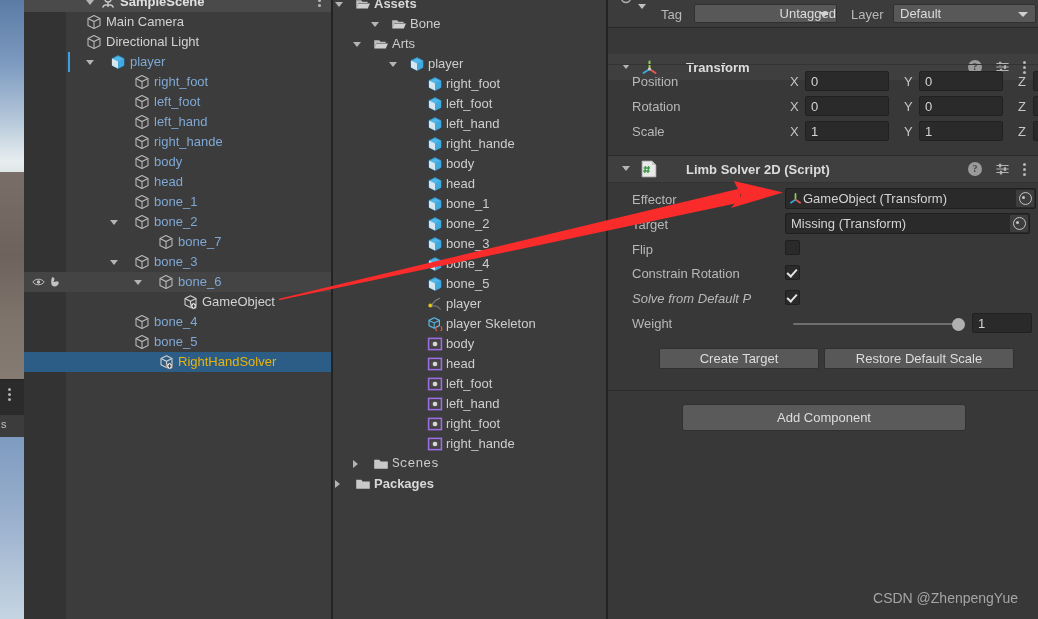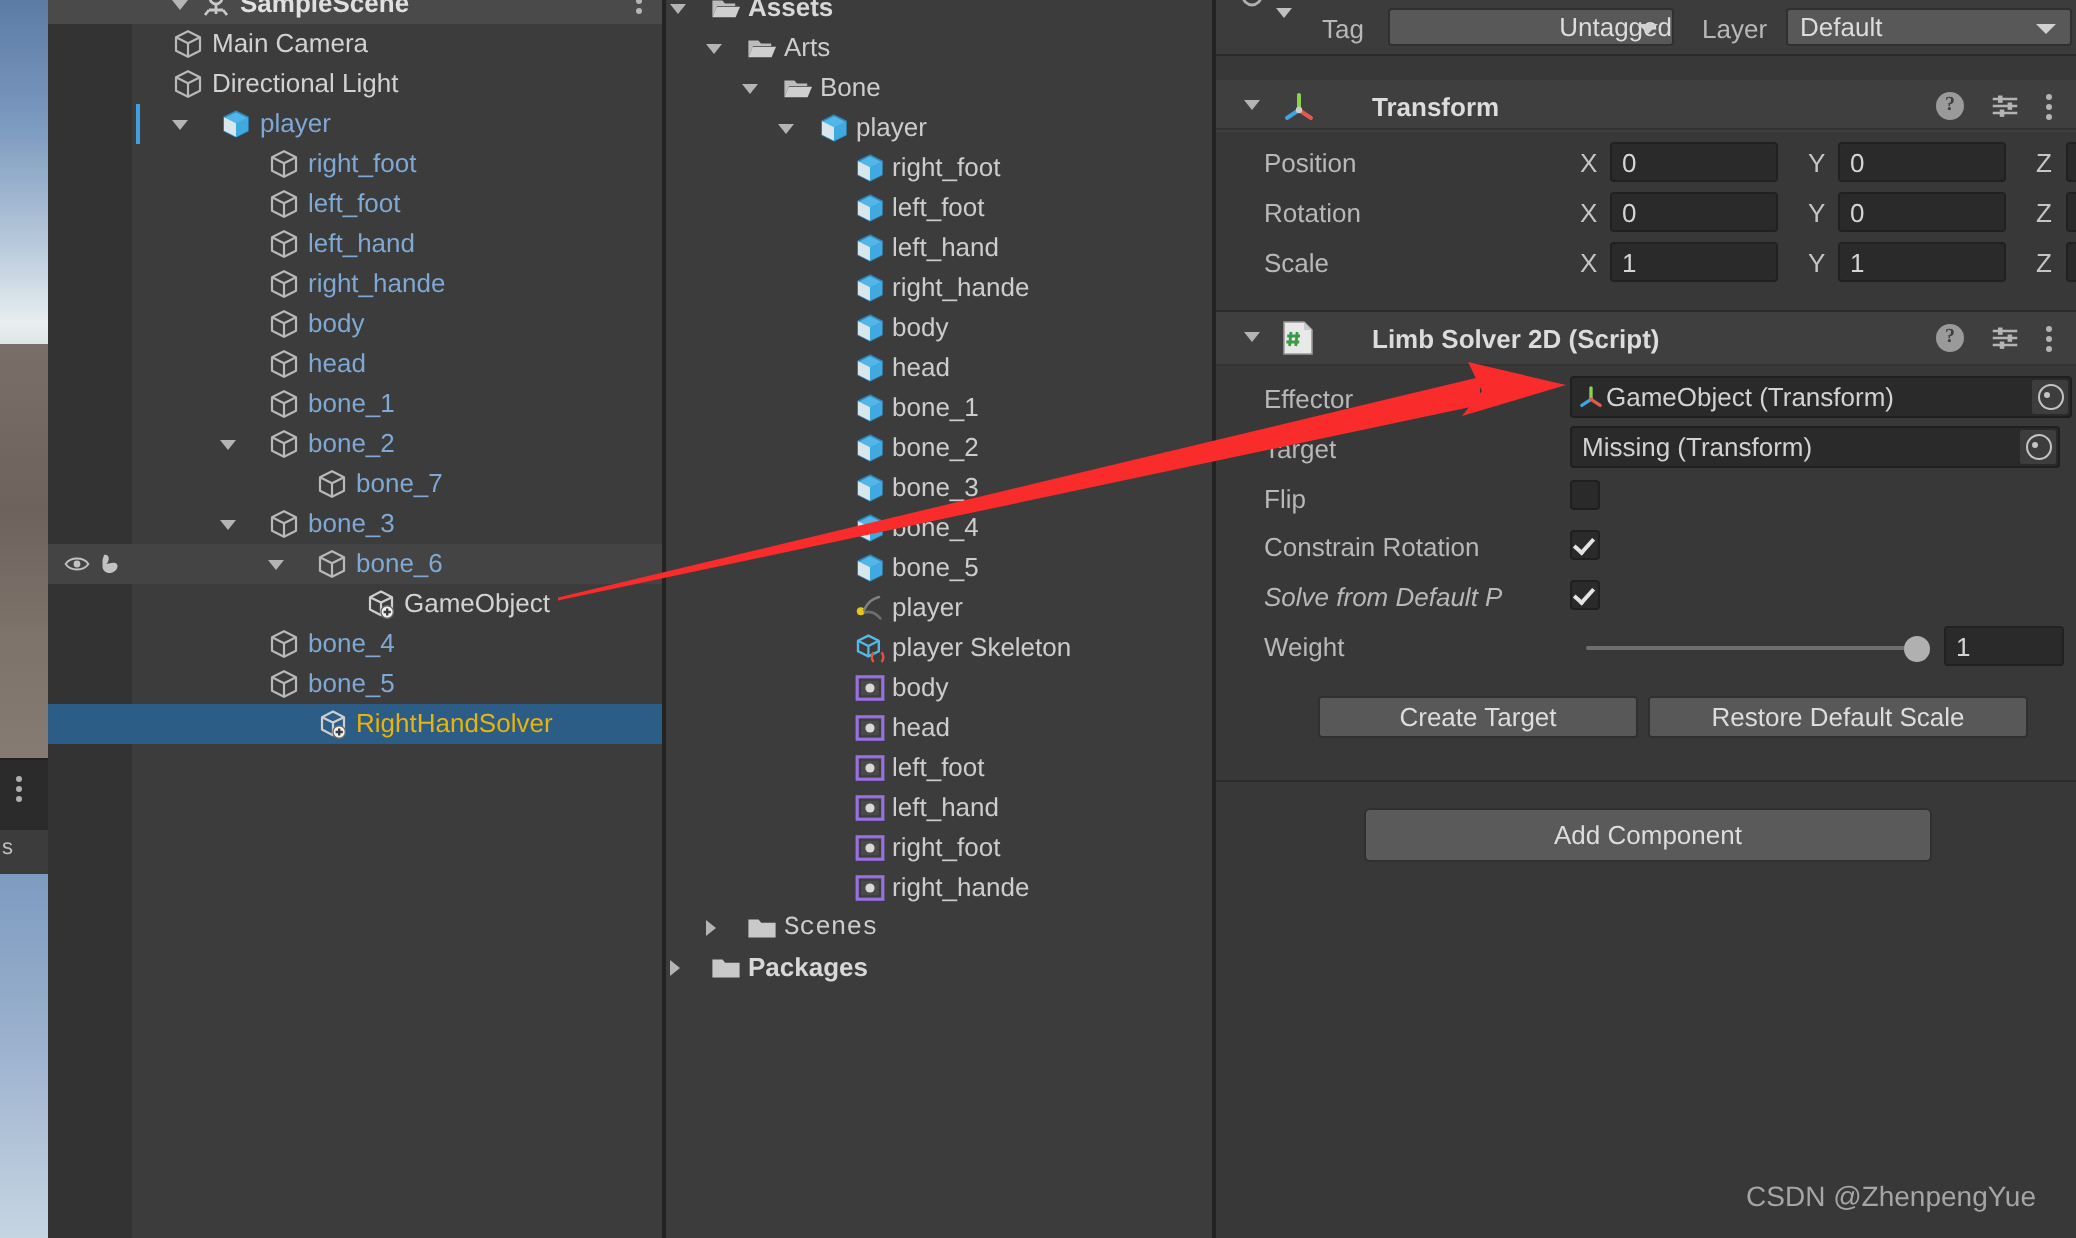--- a/index.html
+++ b/index.html
@@ -286,34 +286,34 @@
     <div class="p-rows" id="p-rows" style="position:absolute;left:0;top:-6px;">
         <div class="prow">
           <div class="tri" style="left: 2px; top: 8px;"></div>
           <svg viewBox="0 0 16 16" class="icn" style="left: 22px;">
             <path d="M1.2 12.6 V4.2 H6.2 L7.5 5.7 H12.6 V7 H3.6 L1.2 12.6 Z" fill="#bdbdbd"></path>
             <path d="M3.4 7.4 H15 L12.8 12.6 H1.2 Z" fill="#cfcfcf"></path>
           </svg>
           <span class="plabel bold" style="position: absolute; left: 41px; top: 0px;">Assets</span>
         </div>
         <div class="prow">
+          <div class="tri" style="left: 38px; top: 8px;"></div>
+          <svg viewBox="0 0 16 16" class="icn" style="left: 58px;">
+            <path d="M1.2 12.6 V4.2 H6.2 L7.5 5.7 H12.6 V7 H3.6 L1.2 12.6 Z" fill="#bdbdbd"></path>
+            <path d="M3.4 7.4 H15 L12.8 12.6 H1.2 Z" fill="#cfcfcf"></path>
+          </svg>
+          <span class="plabel" style="position: absolute; left: 77px; top: 0px;">Bone</span>
+        </div>
+        <div class="prow">
           <div class="tri" style="left: 20px; top: 8px;"></div>
           <svg viewBox="0 0 16 16" class="icn" style="left: 40px;">
             <path d="M1.2 12.6 V4.2 H6.2 L7.5 5.7 H12.6 V7 H3.6 L1.2 12.6 Z" fill="#bdbdbd"></path>
             <path d="M3.4 7.4 H15 L12.8 12.6 H1.2 Z" fill="#cfcfcf"></path>
           </svg>
           <span class="plabel" style="position: absolute; left: 59px; top: 0px;">Arts</span>
-        </div>
-        <div class="prow">
-          <div class="tri" style="left: 38px; top: 8px;"></div>
-          <svg viewBox="0 0 16 16" class="icn" style="left: 58px;">
-            <path d="M1.2 12.6 V4.2 H6.2 L7.5 5.7 H12.6 V7 H3.6 L1.2 12.6 Z" fill="#bdbdbd"></path>
-            <path d="M3.4 7.4 H15 L12.8 12.6 H1.2 Z" fill="#cfcfcf"></path>
-          </svg>
-          <span class="plabel" style="position: absolute; left: 77px; top: 0px;">Bone</span>
         </div>
         <div class="prow">
           <div class="tri" style="left: 56px; top: 8px;"></div>
           <svg viewBox="0 0 16 16" class="icn" style="left: 76px;">
             <path d="M8 1.6 L14 4.6 L14 11.4 L8 14.4 L2 11.4 L2 4.6 Z" fill="#52b6e8" stroke="#2b89bd" stroke-width="0.8" stroke-linejoin="round"></path>
             <path d="M2 4.6 L8 7.6 L8 14.4 L2 11.4 Z" fill="#d9e6ee"></path>
             <path d="M8 7.6 L14 4.6 L14 11.4 L8 14.4 Z" fill="#3fa9e0"></path>
           </svg>
           <span class="plabel" style="position: absolute; left: 95px; top: 0px;">player</span>
         </div>
@@ -504,21 +504,21 @@
       </div>
 
       <span class="lbl" style="position:absolute;left:243px;top:7px;">Layer</span>
       <div class="popup" style="position:absolute;left:285px;top:4px;width:143px;height:19px;">
         <span>Default</span>
         <span class="pcaret"></span>
       </div>
     </div>
     <div class="sep-line" style="top:27px;"></div>
 
-    <div class="comp-header" style="top:40px;">
+    <div class="comp-header" style="top:54px;">
       <div class="tri" style="left:14px;top:10px;"></div>
       <svg style="position:absolute;left:33px;top:5px;width:17px;height:17px;" viewBox="0 0 17 17">
         <path d="M8.5 10 L8.5 2.5" stroke="#8fd14f" stroke-width="2" stroke-linecap="round"></path>
         <path d="M8.5 10 L2.5 14" stroke="#3ba7e0" stroke-width="2" stroke-linecap="round"></path>
         <path d="M8.5 10 L14.5 14" stroke="#e05a4e" stroke-width="2" stroke-linecap="round"></path>
         <circle cx="8.5" cy="10" r="1.6" fill="#cccccc"></circle>
       </svg>
       <span class="comp-title" style="left:78px;top:6px;">Transform</span>
       <div class="hdr-icons">
         <div class="ico-help">?</div>

